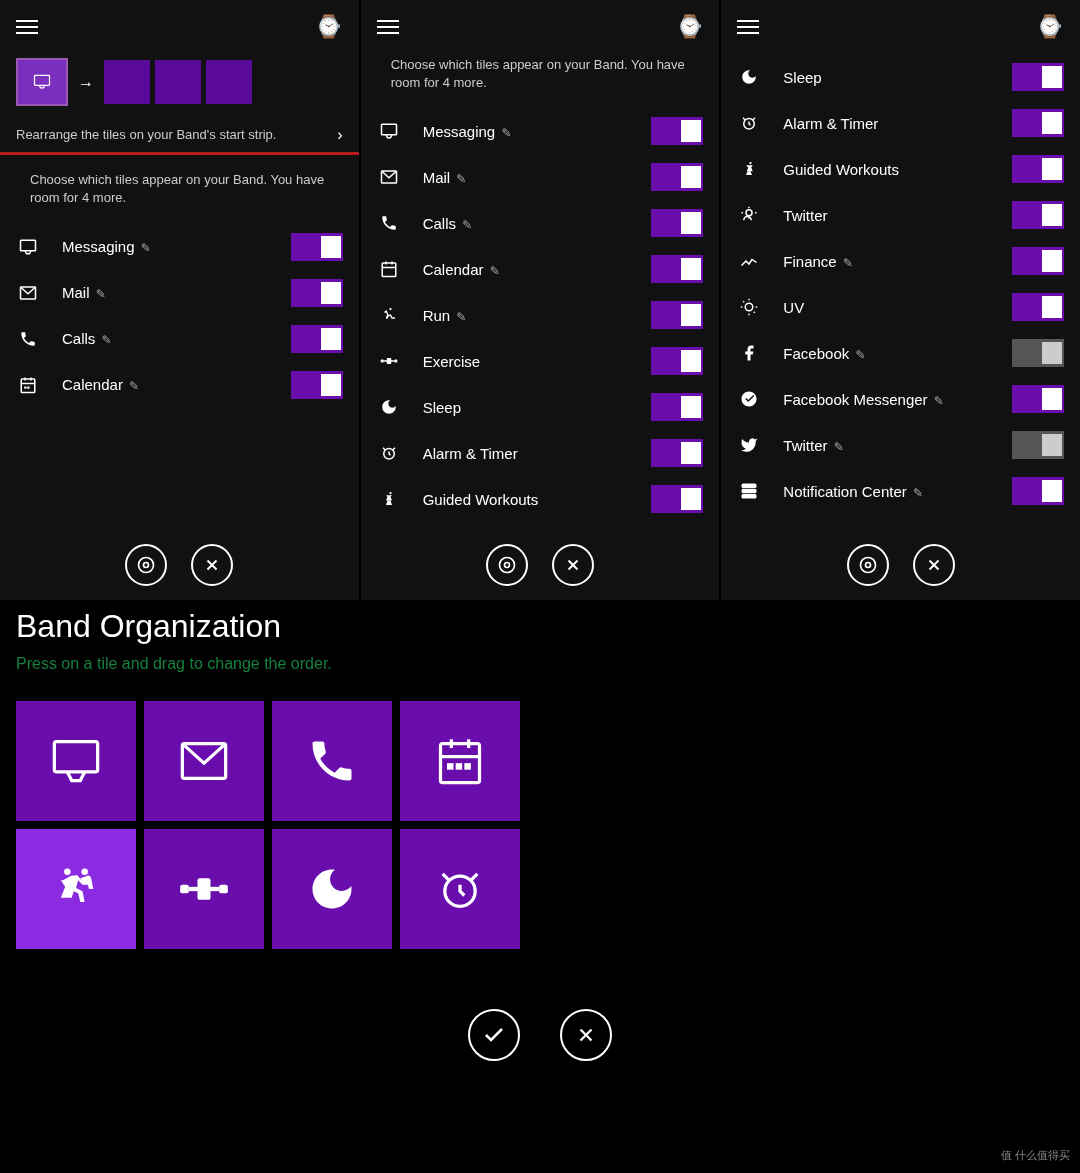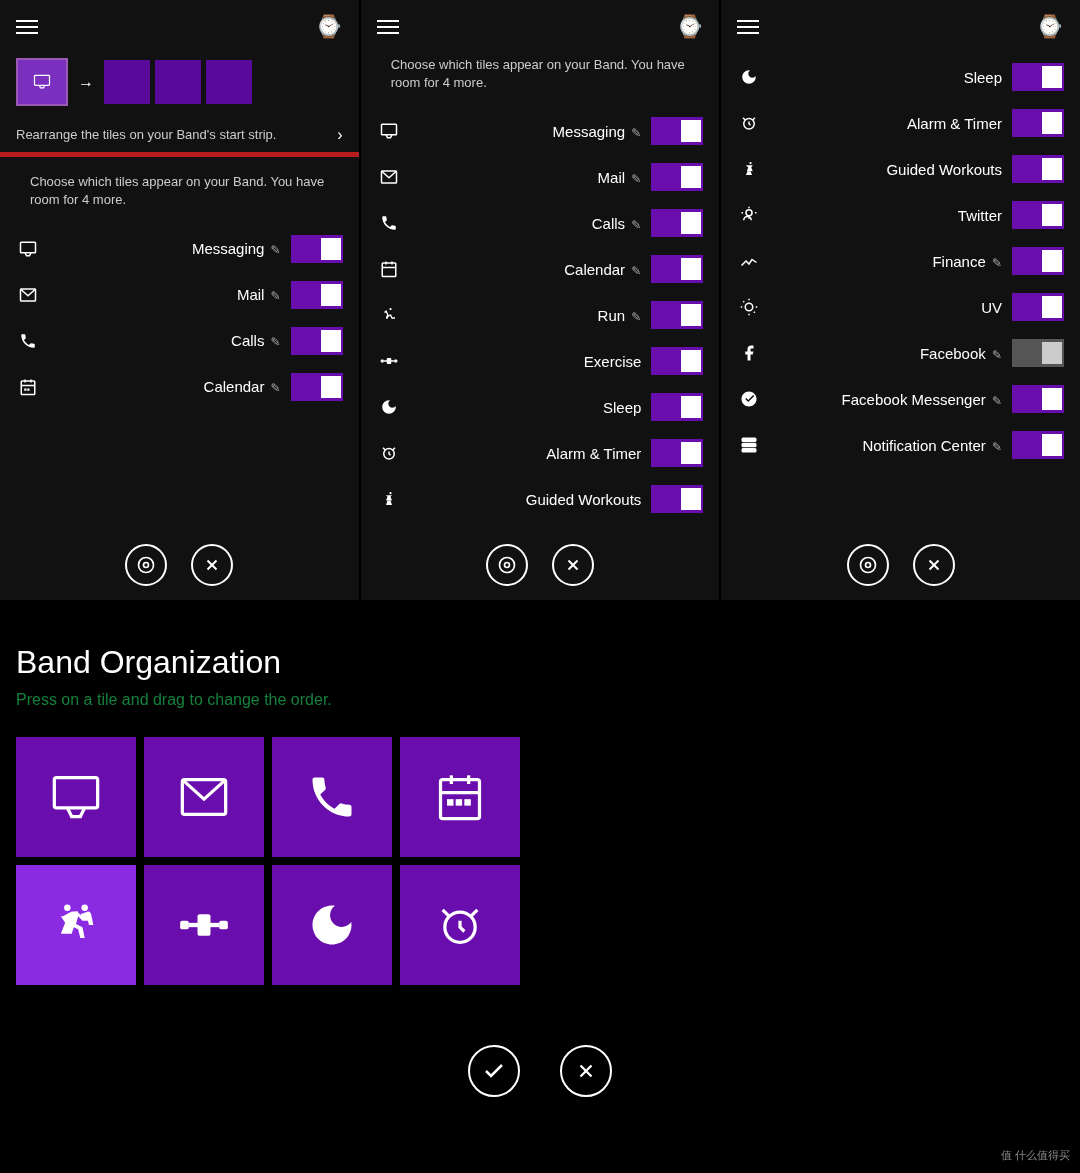--- a/index.html
+++ b/index.html
@@ -105,21 +105,21 @@
       height: 44px;
       background: #5a0a9a;
     }
 
     .rearrange-row {
       display: flex;
       align-items: flex-end;
       justify-content: space-between;
       padding: 8px 16px;
       cursor: pointer;
-      border-bottom: 5px solid #b91c1c;
+      border-bottom: 3px solid #b91c1c;
       margin-bottom: 10px;
     }
     .rearrange-text {
       font-size: 13px;
       color: #ccc;
       line-height: 1.4;
     }
     .chevron-right {
       color: #fff;
       font-size: 16px;
@@ -129,22 +129,21 @@
     .toggle-list {
       flex: 1;
       overflow-y: auto;
       padding: 4px 0;
     }
 
     .toggle-item {
       display: flex;
       align-items: center;
       padding: 9px 16px;
-      gap: 10px;
-      text-align: right;
+      gap: 22px;
     }
 
     .item-icon {
       width: 24px;
       height: 24px;
       display: flex;
       align-items: center;
       justify-content: center;
       font-size: 16px;
       flex-shrink: 0;
@@ -207,22 +206,21 @@
       align-items: center;
       justify-content: center;
       cursor: pointer;
       color: #fff;
       font-size: 18px;
     }
 
     
     .bottom-section {
       background: #000;
-      padding: 24px 16px;
-      margin-top: 20px;
+      padding: 8px 16px;
     }
 
     .bottom-title {
       font-size: 32px;
       font-weight: 300;
       color: #fff;
       margin-bottom: 10px;
     }
 
     .bottom-subtitle {
@@ -639,20 +637,29 @@
       <div class="toggle-item">
         <div class="item-icon">
           <svg width="18" height="18" viewBox="0 0 24 24" fill="white">
               <path d="M12 2C6.48 2 2 6.48 2 12s4.48 10 10 10 10-4.48 10-10S17.52 2 12 2zm-1 14l-4-4 1.4-1.4L11 13.2l6.6-6.6L19 8l-8 8z"></path>
             </svg>
         </div>
         <div class="item-label">Facebook Messenger <span class="edit-icon">✎</span></div>
         <div class="toggle-switch on"></div>
       </div>
 
+      <div class="toggle-item">
+        <div class="item-icon">
+          <svg width="18" height="18" viewBox="0 0 24 24" fill="white">
+              <path d="M23 3a10.9 10.9 0 01-3.14 1.53 4.48 4.48 0 00-7.86 3v1A10.66 10.66 0 013 4s-4 9 5 13a11.64 11.64 0 01-7 2c9 5 20 0 20-11.5a4.5 4.5 0 00-.08-.83A7.72 7.72 0 0023 3z"></path>
+            </svg>
+        </div>
+        <div class="item-label">Twitter <span class="edit-icon">✎</span></div>
+        <div class="toggle-switch gray"></div>
+      </div>
 
       <div class="toggle-item">
         <div class="item-icon">
           <svg width="18" height="18" viewBox="0 0 24 24" fill="none" stroke="white" stroke-width="2">
               <rect x="3" y="3" width="18" height="4" rx="1" fill="white"></rect>
               <rect x="3" y="10" width="18" height="4" rx="1" fill="white"></rect>
               <rect x="3" y="17" width="18" height="4" rx="1" fill="white"></rect>
             </svg>
         </div>
         <div class="item-label">Notification Center <span class="edit-icon">✎</span></div>

